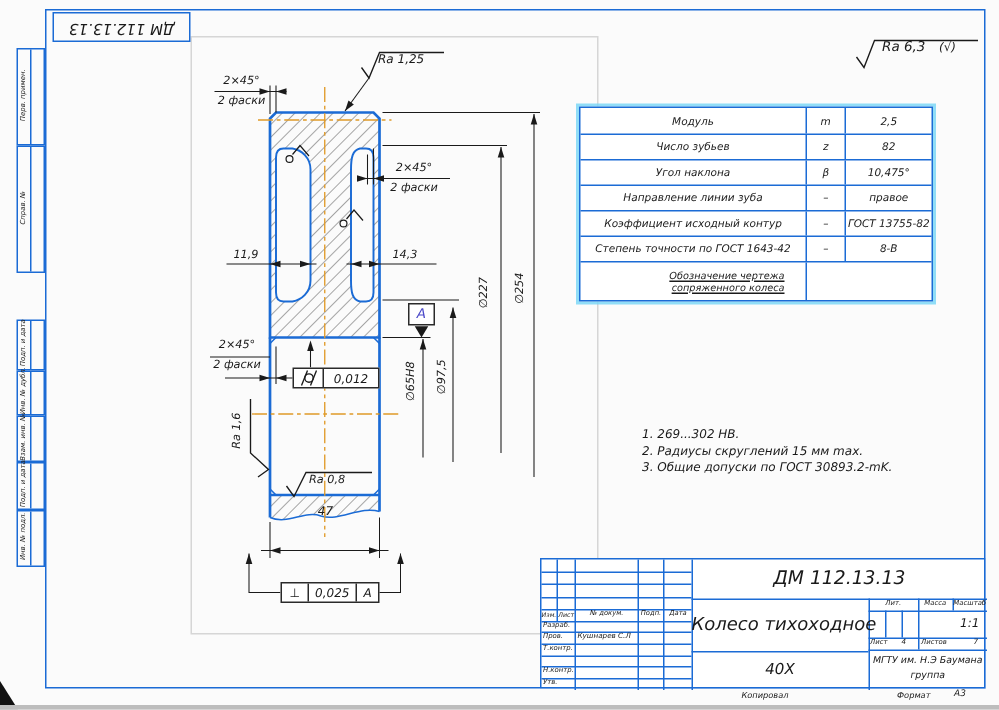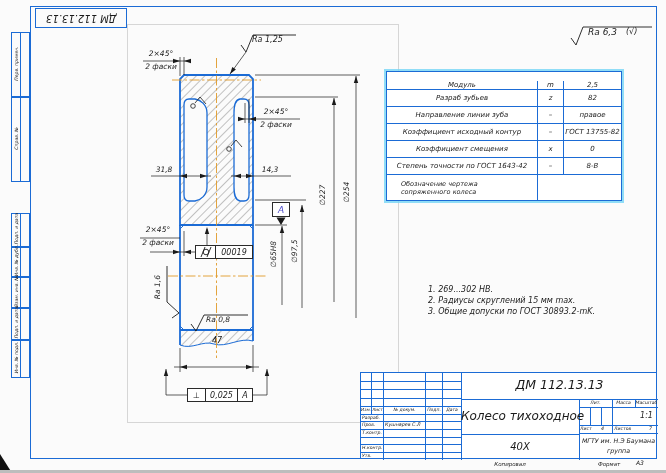--- a/index.html
+++ b/index.html
@@ -7,21 +7,21 @@
          font-family:"DejaVu Sans",sans-serif;}
   .t{position:absolute;font-style:italic;color:#1a1a1a;font-size:7.5px;line-height:1.1;white-space:nowrap;}
   .ctr{text-align:center;}
   .vt{transform:rotate(-90deg);transform-origin:center center;text-align:center;}
   .flip{transform:rotate(180deg);}
   .frame{position:absolute;border:1.6px solid #1b6bd5;box-sizing:border-box;}
   
   #ptable{position:absolute;left:386px;top:71px;width:236px;border:1.6px solid #1b6bd5;
           box-shadow:0 0 0 2px rgba(118,214,246,.8);box-sizing:border-box;background:#fff;}
   .prow{display:flex;height:17px;border-top:1px solid #1b6bd5;box-sizing:border-box;}
-  .prow:first-child{border-top:none;align-items:flex-end;}
+  .prow:first-child{border-top:none;}
   .pc{display:flex;align-items:center;justify-content:center;font-style:italic;font-size:7px;
       color:#1a1a1a;box-sizing:border-box;}
   .pc2,.pc3{border-left:1px solid #1b6bd5;}
   .pc1{width:150px;}.pc2{width:26px;}.pc3{flex:1;}
   .pfoot{height:26px;}
   
   .tfr{position:absolute;display:flex;border:1px solid #2a2a2a;background:#fff;height:14px;box-sizing:border-box;}
   .tfc{display:flex;align-items:center;justify-content:center;font-size:8px;font-style:italic;
        color:#1a1a1a;border-left:1px solid #2a2a2a;box-sizing:border-box;}
   .tfc:first-child{border-left:none;}
@@ -167,21 +167,21 @@
   <div class="t" style="left:588px;top:28px;width:36px;font-size:9px;">Ra 6,3</div>
   <div class="t" style="left:626px;top:28px;width:22px;font-size:8px;">(√)</div>
 
   <div class="t ctr" style="left:141px;top:50px;width:40px;">2×45°</div>
   <div class="t ctr" style="left:139px;top:63px;width:44px;">2 фаски</div>
   <div class="t ctr" style="left:256px;top:108px;width:40px;">2×45°</div>
   <div class="t ctr" style="left:254px;top:121px;width:44px;">2 фаски</div>
   <div class="t ctr" style="left:138px;top:226px;width:40px;">2×45°</div>
   <div class="t ctr" style="left:136px;top:239px;width:44px;">2 фаски</div>
 
-  <div class="t ctr" style="left:150px;top:166px;width:28px;">31,8</div>
+  <div class="t ctr" style="left:150px;top:166px;width:28px;">11,9</div>
   <div class="t ctr" style="left:256px;top:166px;width:28px;">14,3</div>
   <div class="t ctr" style="left:206px;top:337px;width:22px;font-size:8px;">47</div>
 
   <div class="t vt" style="left:254px;top:250px;width:40px;">∅65H8</div>
   <div class="t vt" style="left:275px;top:247px;width:40px;">∅97,5</div>
   <div class="t vt" style="left:303px;top:191px;width:40px;">∅227</div>
   <div class="t vt" style="left:327px;top:188px;width:40px;">∅254</div>
   <div class="t vt" style="left:138px;top:283px;width:40px;">Ra 1,6</div>
   <div class="t" style="left:206px;top:316px;width:40px;">Ra 0,8</div>
 
@@ -190,61 +190,61 @@
     </div>
 
   <div class="tfr" style="left:195px;top:245px;width:58px;">
     <div class="tfc" style="width:19px;">
       <svg width="14" height="12">
           <circle cx="7" cy="6" r="2.8" fill="none" stroke="#1a1a1a" stroke-width="0.9"></circle>
           <line x1="2" y1="11" x2="6" y2="1" stroke="#1a1a1a" stroke-width="0.9"></line>
           <line x1="8" y1="11" x2="12" y2="1" stroke="#1a1a1a" stroke-width="0.9"></line>
         </svg>
     </div>
-    <div class="tfc" style="flex:1;">00019</div>
+    <div class="tfc" style="flex:1;">0,012</div>
   </div>
   <div class="tfr" style="left:187px;top:388px;width:66px;">
     <div class="tfc" style="width:17px;font-style:normal;">⊥</div>
     <div class="tfc" style="width:32px;">0,025</div>
     <div class="tfc" style="flex:1;">А</div>
   </div>
 
   <div id="ptable">
     <div class="prow">
         <div class="pc pc1">Модуль</div>
         <div class="pc pc2">m</div>
         <div class="pc pc3">2,5</div>
       </div>
     <div class="prow">
-        <div class="pc pc1">Разраб зубьев</div>
+        <div class="pc pc1">Число зубьев</div>
         <div class="pc pc2">z</div>
         <div class="pc pc3">82</div>
+      </div>
+    <div class="prow">
+        <div class="pc pc1">Угол наклона</div>
+        <div class="pc pc2">β</div>
+        <div class="pc pc3">10,475°</div>
       </div>
     <div class="prow">
         <div class="pc pc1">Направление линии зуба</div>
         <div class="pc pc2">–</div>
         <div class="pc pc3">правое</div>
       </div>
     <div class="prow">
         <div class="pc pc1">Коэффициент исходный контур</div>
         <div class="pc pc2">–</div>
         <div class="pc pc3">ГОСТ 13755-82</div>
       </div>
     <div class="prow">
-        <div class="pc pc1">Коэффициент смещения</div>
-        <div class="pc pc2">x</div>
-        <div class="pc pc3">0</div>
-      </div>
-    <div class="prow">
         <div class="pc pc1">Степень точности по ГОСТ 1643-42</div>
         <div class="pc pc2">–</div>
         <div class="pc pc3">8-В</div>
       </div>
     <div class="prow pfoot">
-      <div class="pc pc1" style="font-size:6.5px;white-space:normal;text-align:left;padding:0 14px;">Обозначение чертежа сопряженного колеса</div>
+      <div class="pc pc1" style="font-size:6.5px;white-space:normal;text-align:right;padding:0 14px;text-decoration:underline;">Обозначение чертежа сопряженного колеса</div>
       <div class="pc" style="flex:1;border-left:1px solid #1b6bd5;"></div>
     </div>
   </div>
 
   <div class="t" style="left:428px;top:284px;width:200px;font-size:8px;line-height:11px;white-space:normal;">
     <div>1. 269...302 НВ.</div>
     <div>2. Радиусы скруглений 15 мм max.</div>
     <div>3. Общие допуски по ГОСТ 30893.2-mK.</div>
   </div>
 

